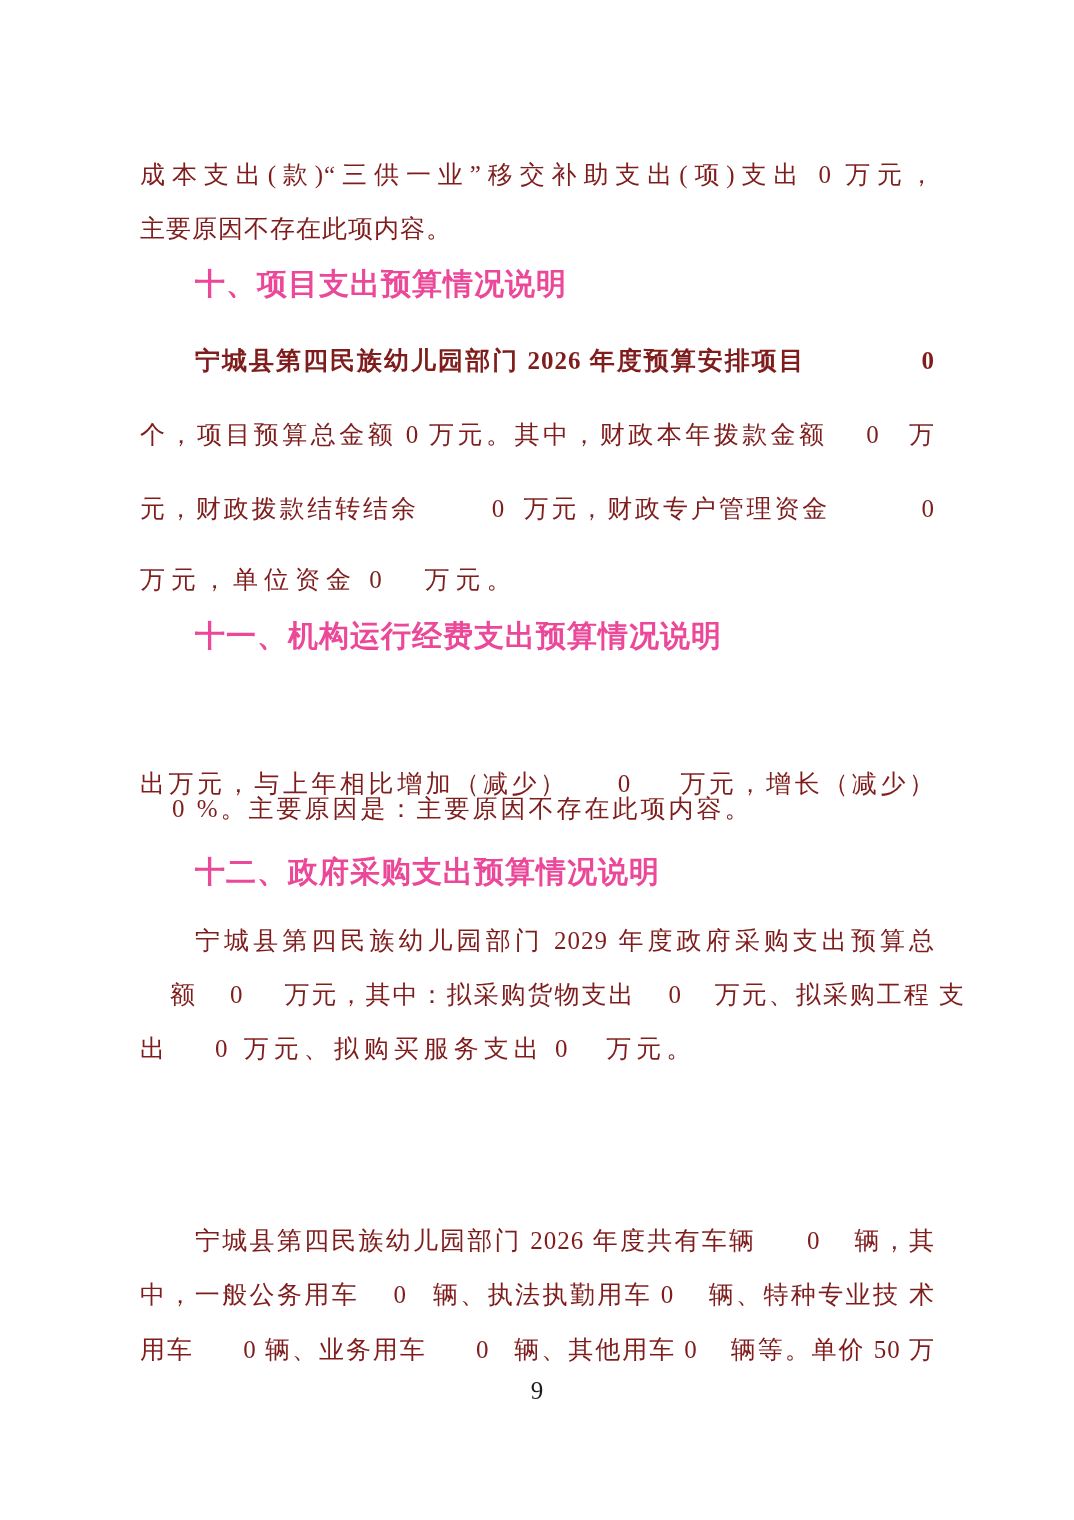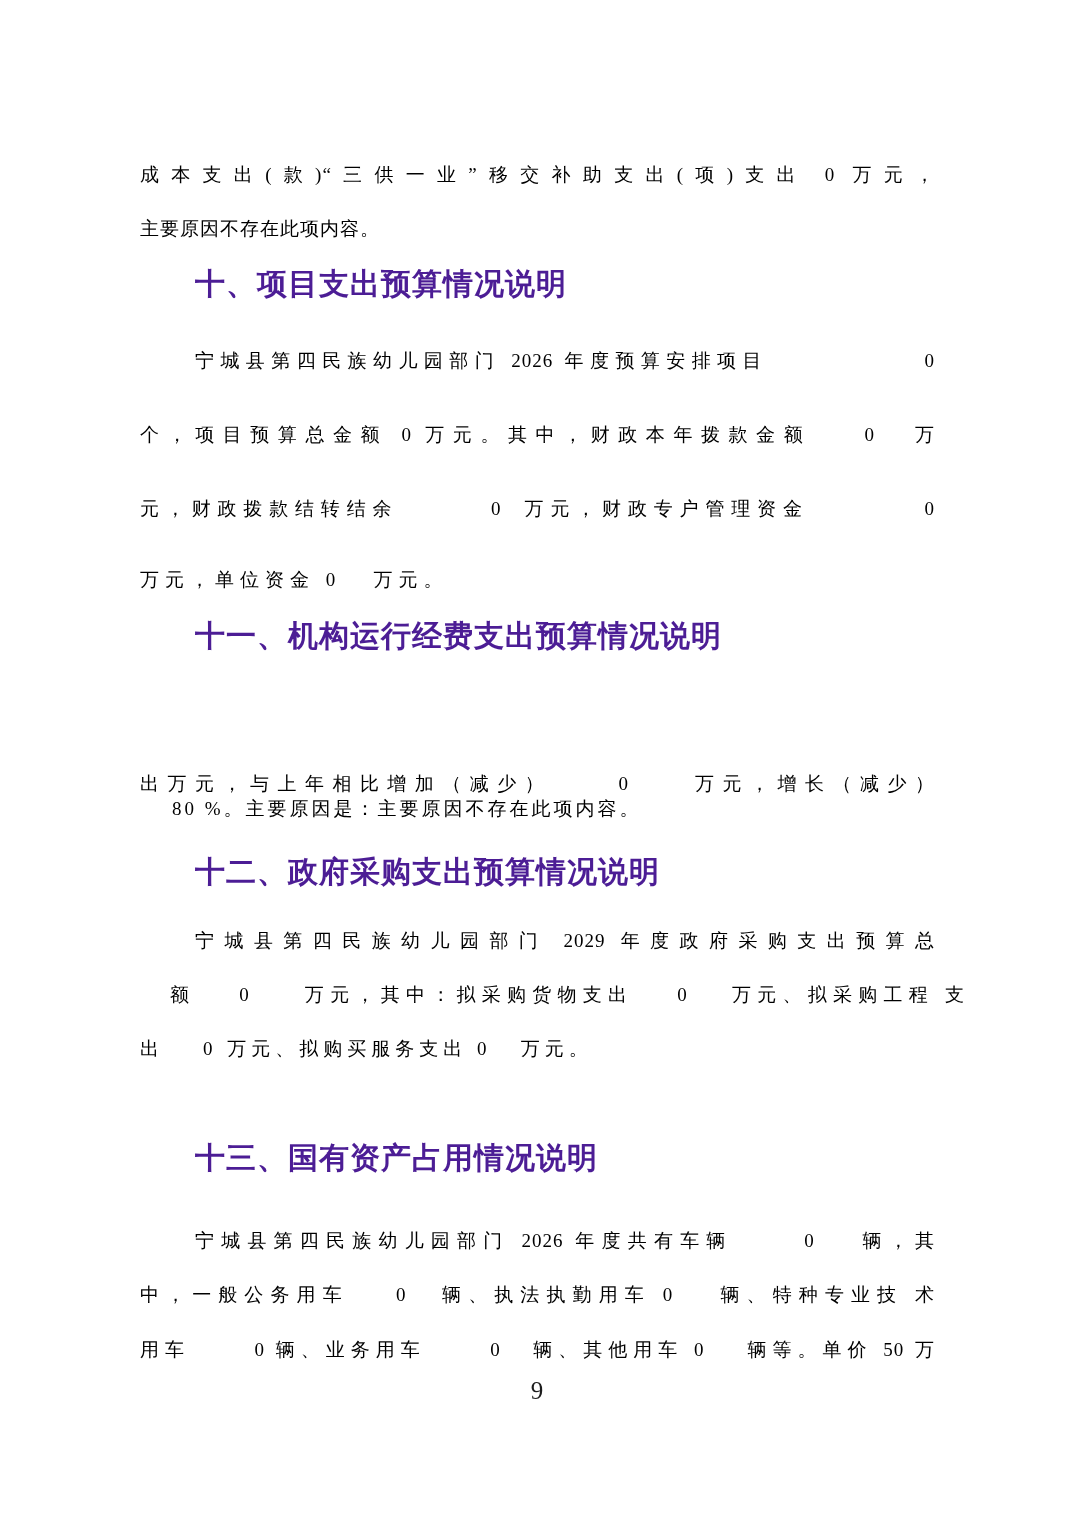--- a/index.html
+++ b/index.html
@@ -8,69 +8,68 @@
     width:1074px;height:1520px;
     margin:0 auto;
     background:#ffffff;
     overflow:hidden;
     color:#1c1c1c;
     font-family:"Liberation Serif","DejaVu Serif",serif;
   }
   .line{
     position:absolute;
     left:140px;width:795px;
-    font-size:19px;line-height:34px;
+    font-size:25px;line-height:34px;
     letter-spacing:1px;
-    color:#000000;
+    color:#7f1d1d;
   }
   .just{
     text-align:justify;
     text-align-last:justify;
   }
   .heading{
     position:absolute;
     left:140px;width:795px;
     font-family:"Liberation Sans","DejaVu Sans",sans-serif;
     font-weight:700;
     font-size:30px;line-height:36px;
     letter-spacing:1px;
-    color:#4c1d95;
+    color:#ec4899;
     text-indent:55px;
   }
   .page-number{
     position:absolute;
     left:0;width:1074px;
     text-align:center;
     font-size:25px;line-height:30px;
     color:#1c1c1c;
   }
 </style>
 </head>
 <body>
 
 <div class="page">
 
   <div class="line just" style="top:158px;">成本支出(款)“三供一业”移交补助支出(项)支出 0 万元，</div>
   <div class="line" style="top:212px;">主要原因不存在此项内容。</div>
 
   <div class="heading" style="top:266px;">十、项目支出预算情况说明</div>
-  <div class="line just" style="top:344px;text-indent:55px;">宁城县第四民族幼儿园部门 2026 年度预算安排项目&nbsp;&nbsp;&nbsp;&nbsp;&nbsp;&nbsp;&nbsp;&nbsp;&nbsp;&nbsp;&nbsp;&nbsp;&nbsp;&nbsp;0</div>
+  <div class="line just" style="top:344px;text-indent:55px;font-weight:bold;">宁城县第四民族幼儿园部门 2026 年度预算安排项目&nbsp;&nbsp;&nbsp;&nbsp;&nbsp;&nbsp;&nbsp;&nbsp;&nbsp;&nbsp;&nbsp;&nbsp;&nbsp;&nbsp;0</div>
   <div class="line just" style="top:418px;">个，项目预算总金额 0 万元。其中，财政本年拨款金额&nbsp;&nbsp;&nbsp;&nbsp;0&nbsp;&nbsp;&nbsp;万</div>
   <div class="line just" style="top:492px;">元，财政拨款结转结余&nbsp;&nbsp;&nbsp;&nbsp;&nbsp;&nbsp;&nbsp;&nbsp;0&nbsp;&nbsp;万元，财政专户管理资金&nbsp;&nbsp;&nbsp;&nbsp;&nbsp;&nbsp;&nbsp;&nbsp;&nbsp;&nbsp;0</div>
   <div class="line" style="top:563px;letter-spacing:6px;">万元，单位资金 0&nbsp;&nbsp;&nbsp;万元。</div>
 
   <div class="heading" style="top:618px;">十一、机构运行经费支出预算情况说明</div>
   <div class="line just" style="top:767px;">出万元，与上年相比增加（减少）&nbsp;&nbsp;&nbsp;&nbsp;&nbsp;0&nbsp;&nbsp;&nbsp;&nbsp;&nbsp;万元，增长（减少）</div>
-  <div class="line" style="top:792px;text-indent:32px;letter-spacing:3px;">80 %。主要原因是：主要原因不存在此项内容。</div>
+  <div class="line" style="top:792px;text-indent:32px;letter-spacing:3px;">0 %。主要原因是：主要原因不存在此项内容。</div>
 
   <div class="heading" style="top:854px;">十二、政府采购支出预算情况说明</div>
   <div class="line just" style="top:924px;text-indent:55px;">宁城县第四民族幼儿园部门 2029 年度政府采购支出预算总</div>
   <div class="line just" style="top:978px;margin-left:30px;">额&nbsp;&nbsp;&nbsp;&nbsp;0&nbsp;&nbsp;&nbsp;&nbsp;&nbsp;万元，其中：拟采购货物支出&nbsp;&nbsp;&nbsp;&nbsp;0&nbsp;&nbsp;&nbsp;&nbsp;万元、拟采购工程 支</div>
   <div class="line" style="top:1032px;letter-spacing:5px;">出&nbsp;&nbsp;&nbsp;&nbsp;0 万元、拟购买服务支出 0&nbsp;&nbsp;&nbsp;万元。</div>
 
-  <div class="heading" style="top:1140px;">十三、国有资产占用情况说明</div>
   <div class="line just" style="top:1224px;text-indent:55px;">宁城县第四民族幼儿园部门 2026 年度共有车辆&nbsp;&nbsp;&nbsp;&nbsp;&nbsp;&nbsp;0&nbsp;&nbsp;&nbsp;&nbsp;辆，其</div>
   <div class="line just" style="top:1278px;">中，一般公务用车&nbsp;&nbsp;&nbsp;&nbsp;0&nbsp;&nbsp;&nbsp;辆、执法执勤用车 0&nbsp;&nbsp;&nbsp;&nbsp;辆、特种专业技 术</div>
   <div class="line just" style="top:1333px;">用车&nbsp;&nbsp;&nbsp;&nbsp;&nbsp;&nbsp;0 辆、业务用车&nbsp;&nbsp;&nbsp;&nbsp;&nbsp;&nbsp;0&nbsp;&nbsp;&nbsp;辆、其他用车 0&nbsp;&nbsp;&nbsp;&nbsp;辆等。单价 50 万</div>
 
   <div class="page-number" style="top:1376px;">9</div>
 
 </div>
 
 </body></html>

